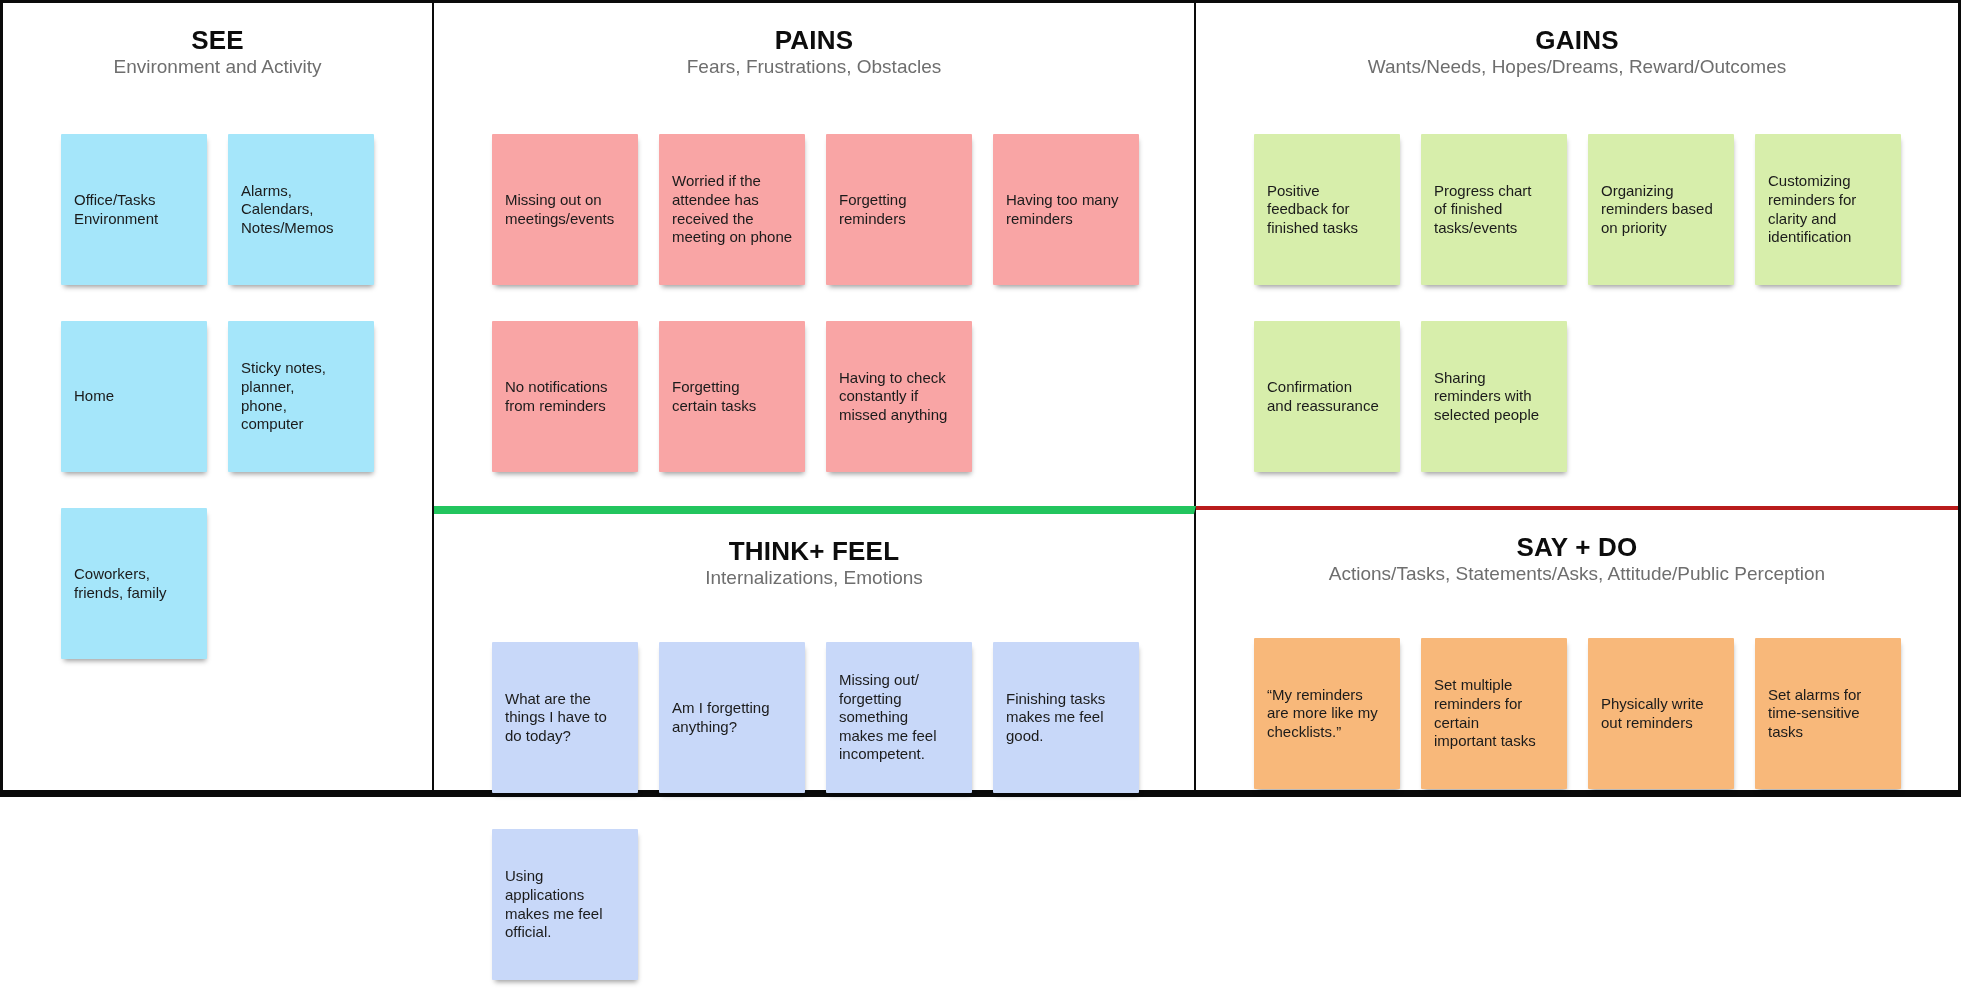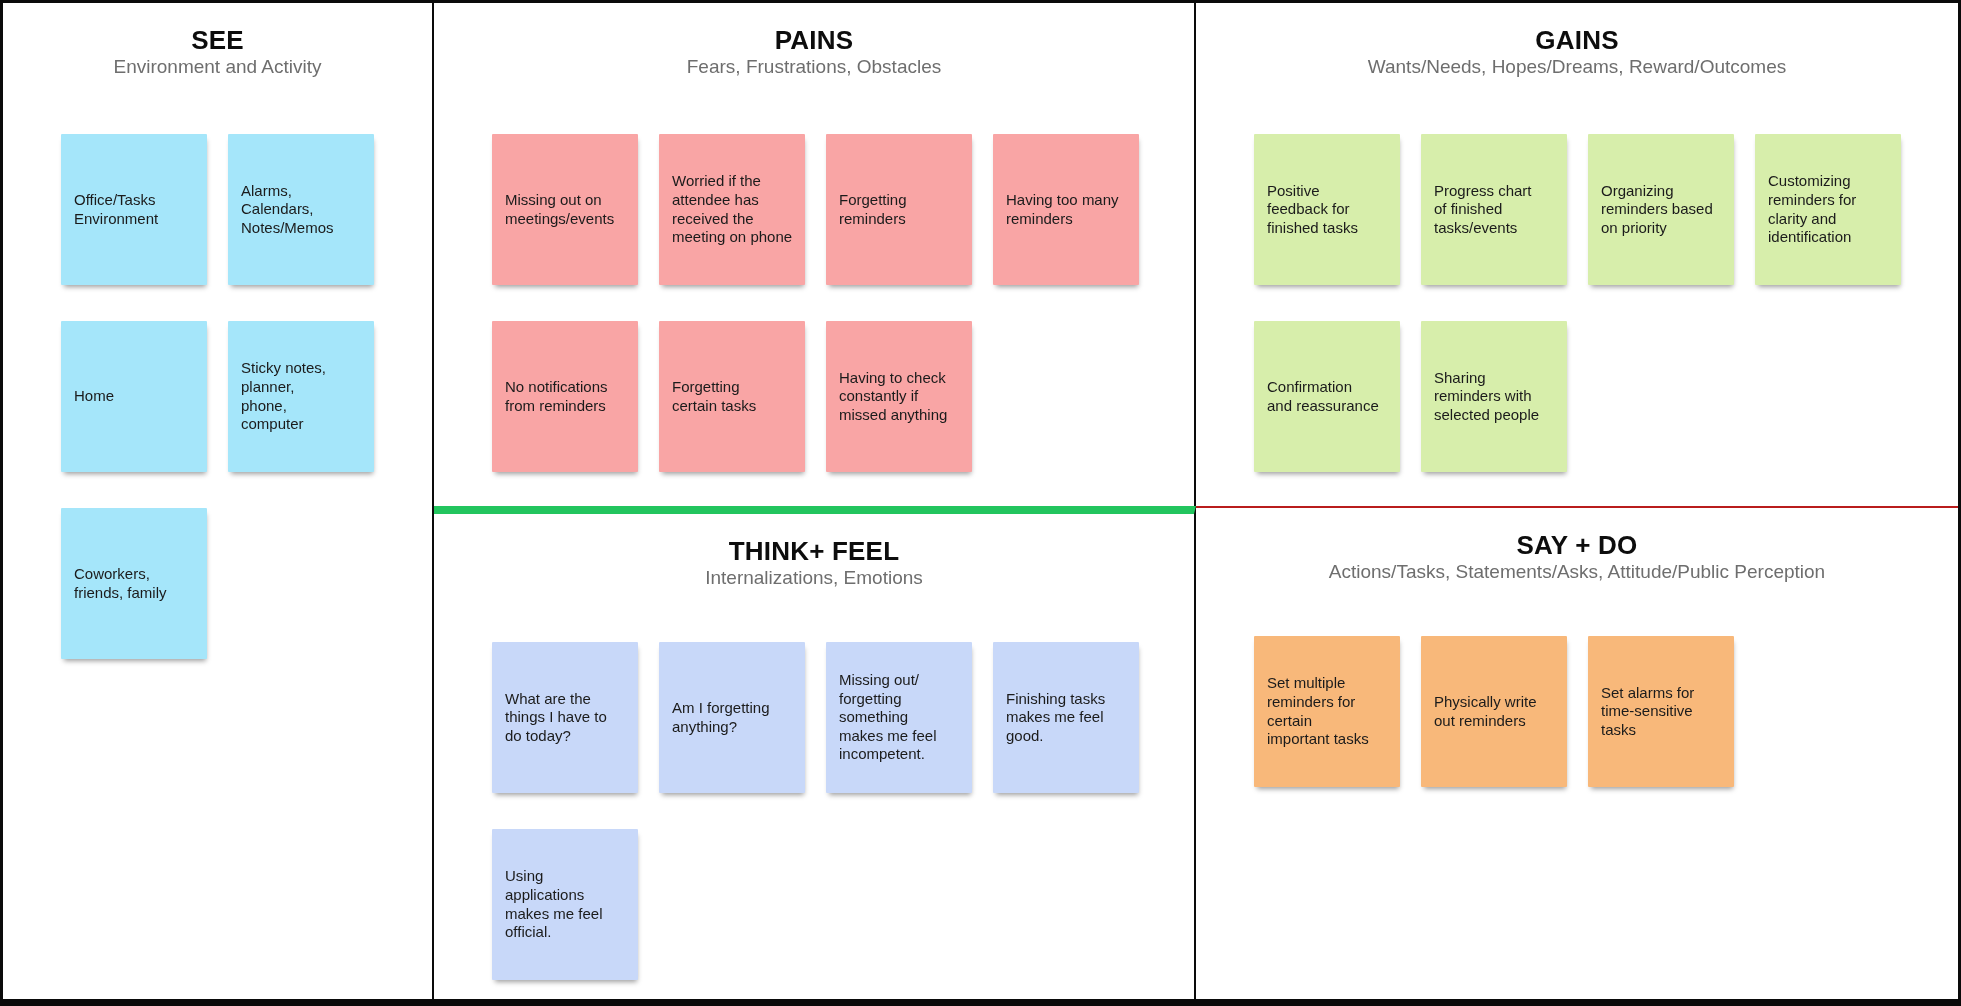--- a/index.html
+++ b/index.html
@@ -2,34 +2,34 @@
 <html><head>
 <meta charset="utf-8">
 <style>
   * { box-sizing: border-box; margin: 0; padding: 0; }
   html, body { background: #ffffff; }
   body {
     font-family: "Liberation Sans", "DejaVu Sans", sans-serif;
     width: 1961px; height: 1006px; overflow: hidden;
   }
   .board {
-    width: 1961px; height: 1006px;
+    width: 1961px; height: 797px;
     background: #ffffff;
     border: 3px solid #0a0a0a;
     border-bottom-width: 7px;
     display: grid;
     grid-template-columns: 431px 762px auto;
     grid-template-rows: 503px auto;
   }
   .section { position: relative; background: #ffffff; }
   .section-see   { grid-column: 1; grid-row: 1 / 3; border-right: 2px solid #0a0a0a; }
   .section-pains { grid-column: 2; grid-row: 1;     border-right: 2px solid #0a0a0a; }
   .section-gains { grid-column: 3; grid-row: 1; }
   .section-think { grid-column: 2; grid-row: 2; border-top: 8px solid #22c55e; border-right: 2px solid #0a0a0a; }
-  .section-say   { grid-column: 3; grid-row: 2; border-top: 2px solid #b91c1c; }
+  .section-say   { grid-column: 3; grid-row: 2; border-top: 4px solid #b91c1c; }
 
   .hdr { padding-top: 22px; text-align: center; }
   .hdr .title {
     font-size: 26px; font-weight: 700; color: #0d0d0d;
     letter-spacing: 0.2px;
   }
   .hdr .subtitle {
     margin-top: 0; font-size: 19px; color: #6e6e6e; font-weight: 400;
   }
 
@@ -157,20 +157,23 @@
 official.</div>
     </div>
   </div>
 
   <div class="section section-say" style="--note-bg: #f8b87a;">
     <div class="hdr">
       <div class="title">SAY + DO</div>
       <div class="subtitle">Actions/Tasks, Statements/Asks, Attitude/Public Perception</div>
     </div>
     <div class="notes cols-4">
+      <div class="note">“My reminders
+are more like my
+checklists.”</div>
       <div class="note">Set multiple
 reminders for
 certain
 important tasks</div>
       <div class="note">Physically write
 out reminders</div>
       <div class="note">Set alarms for
 time-sensitive
 tasks</div>
     </div>

